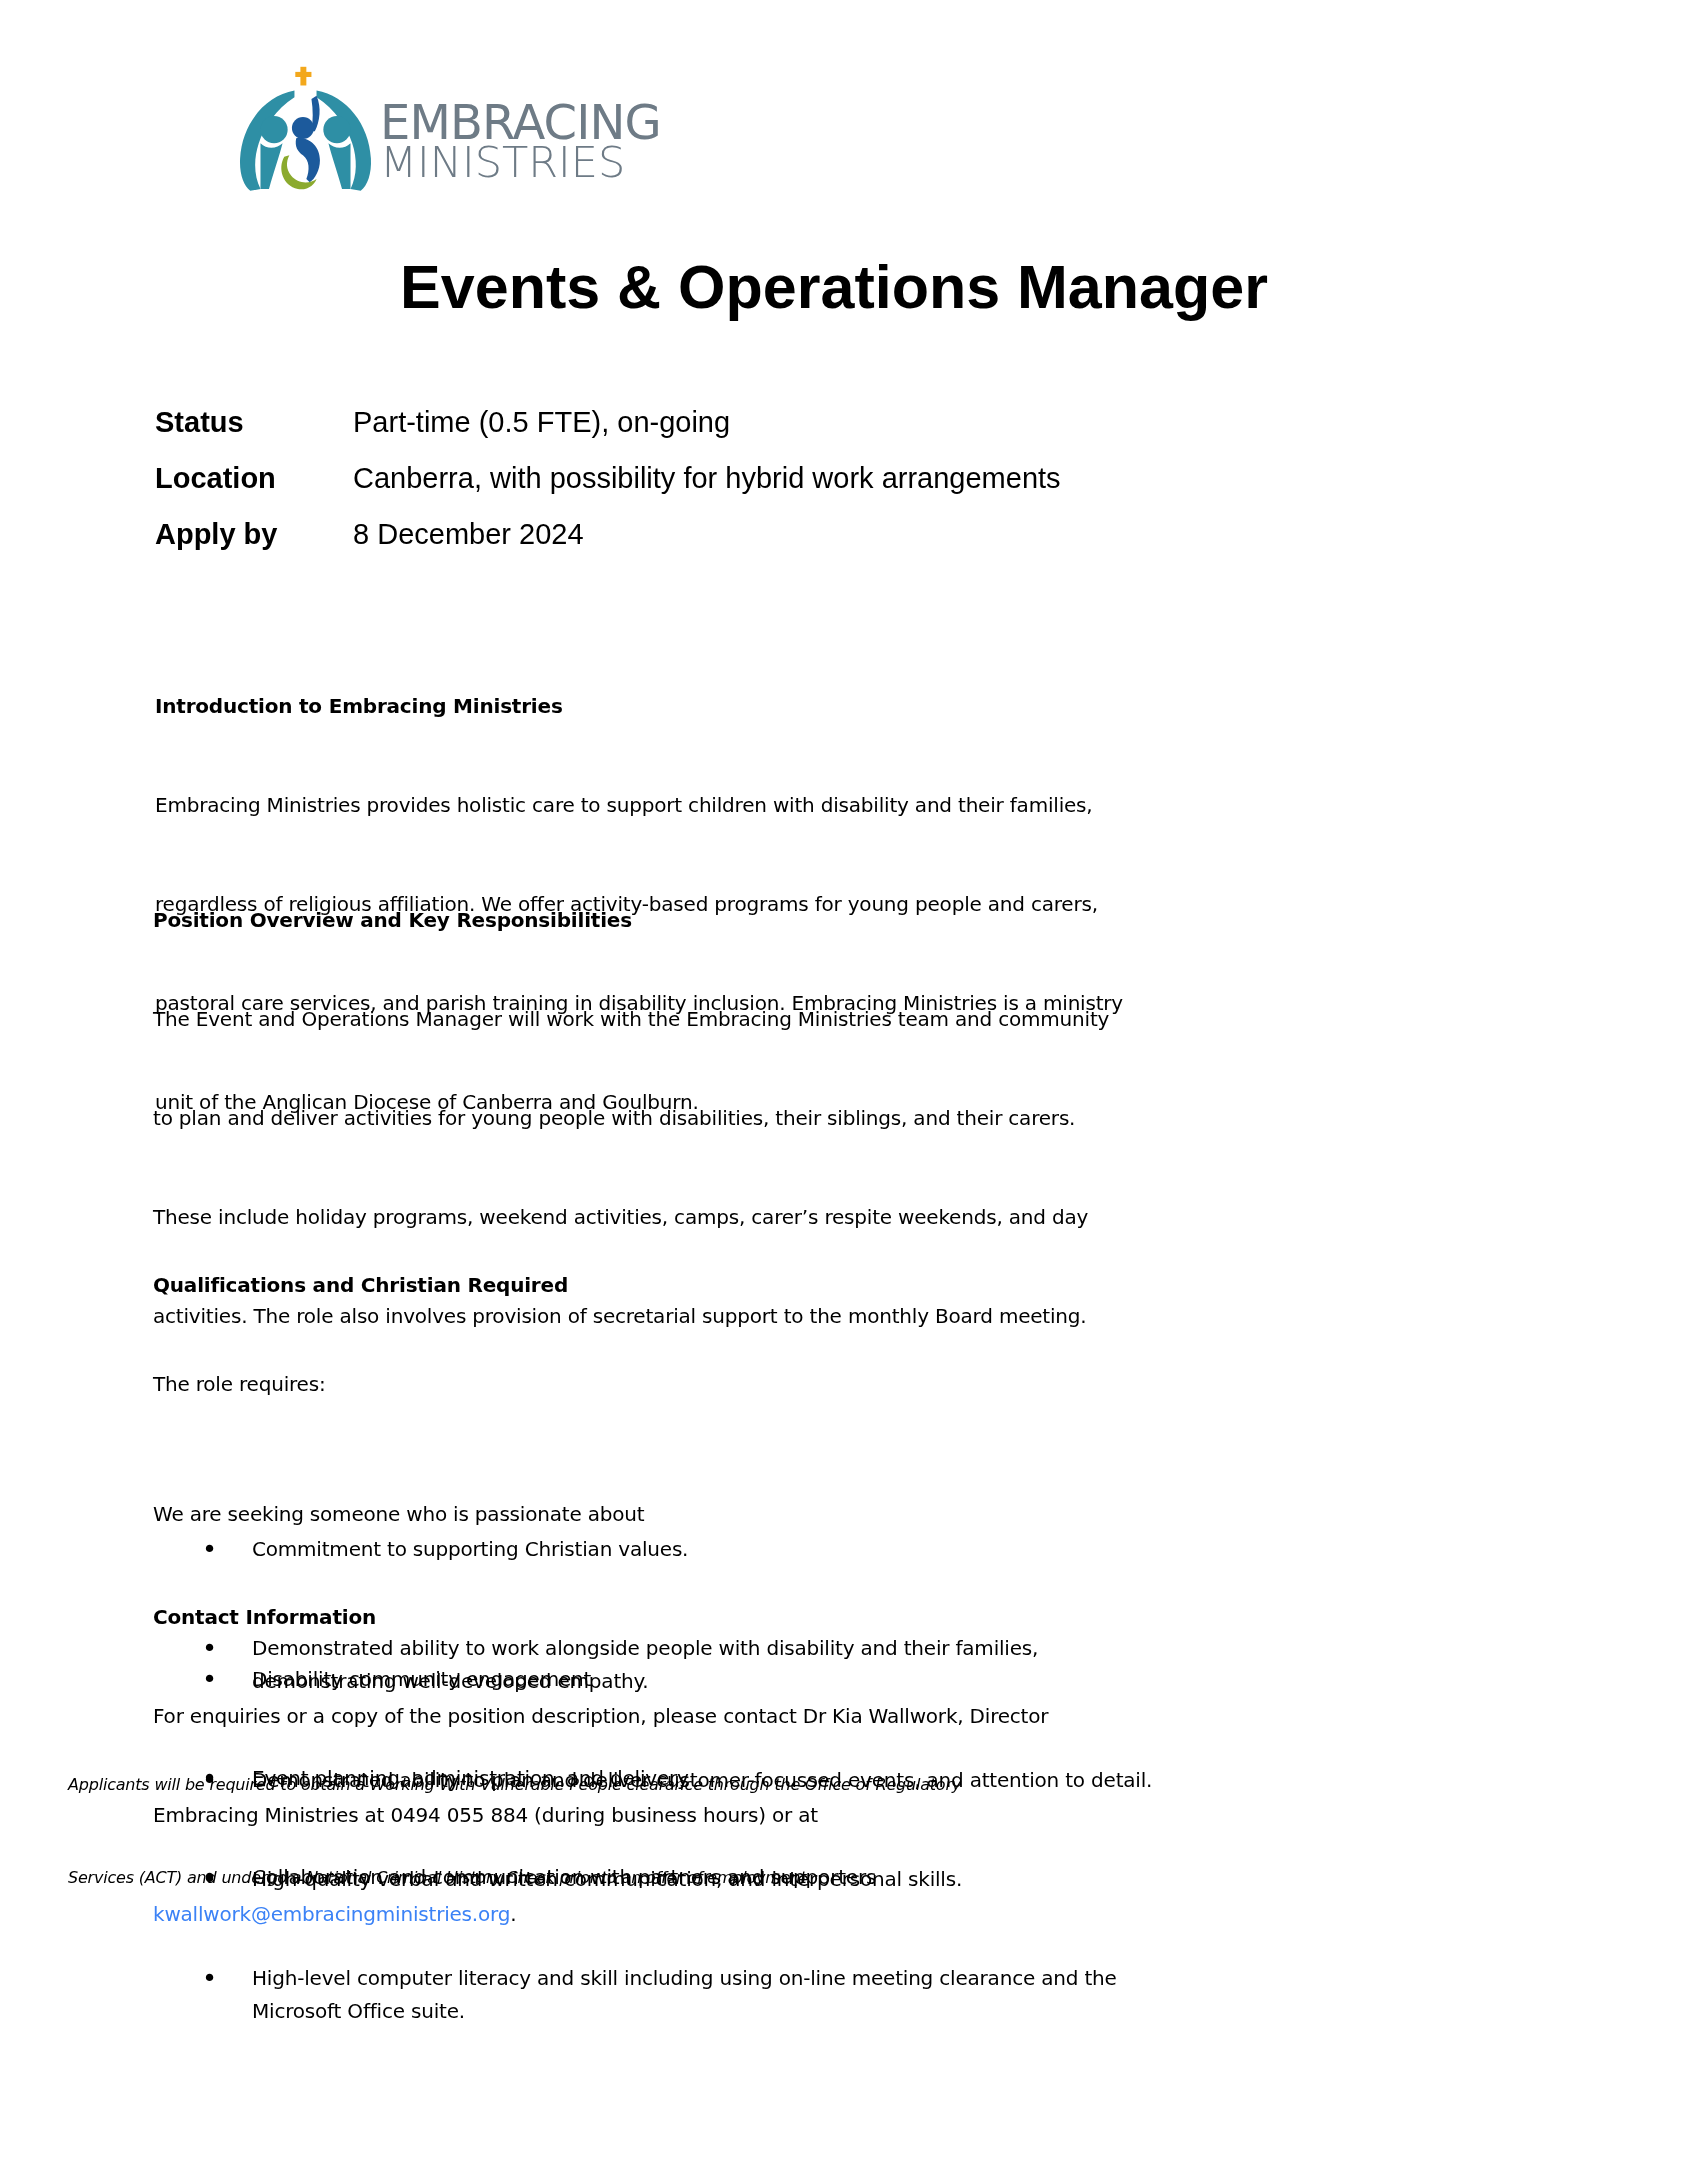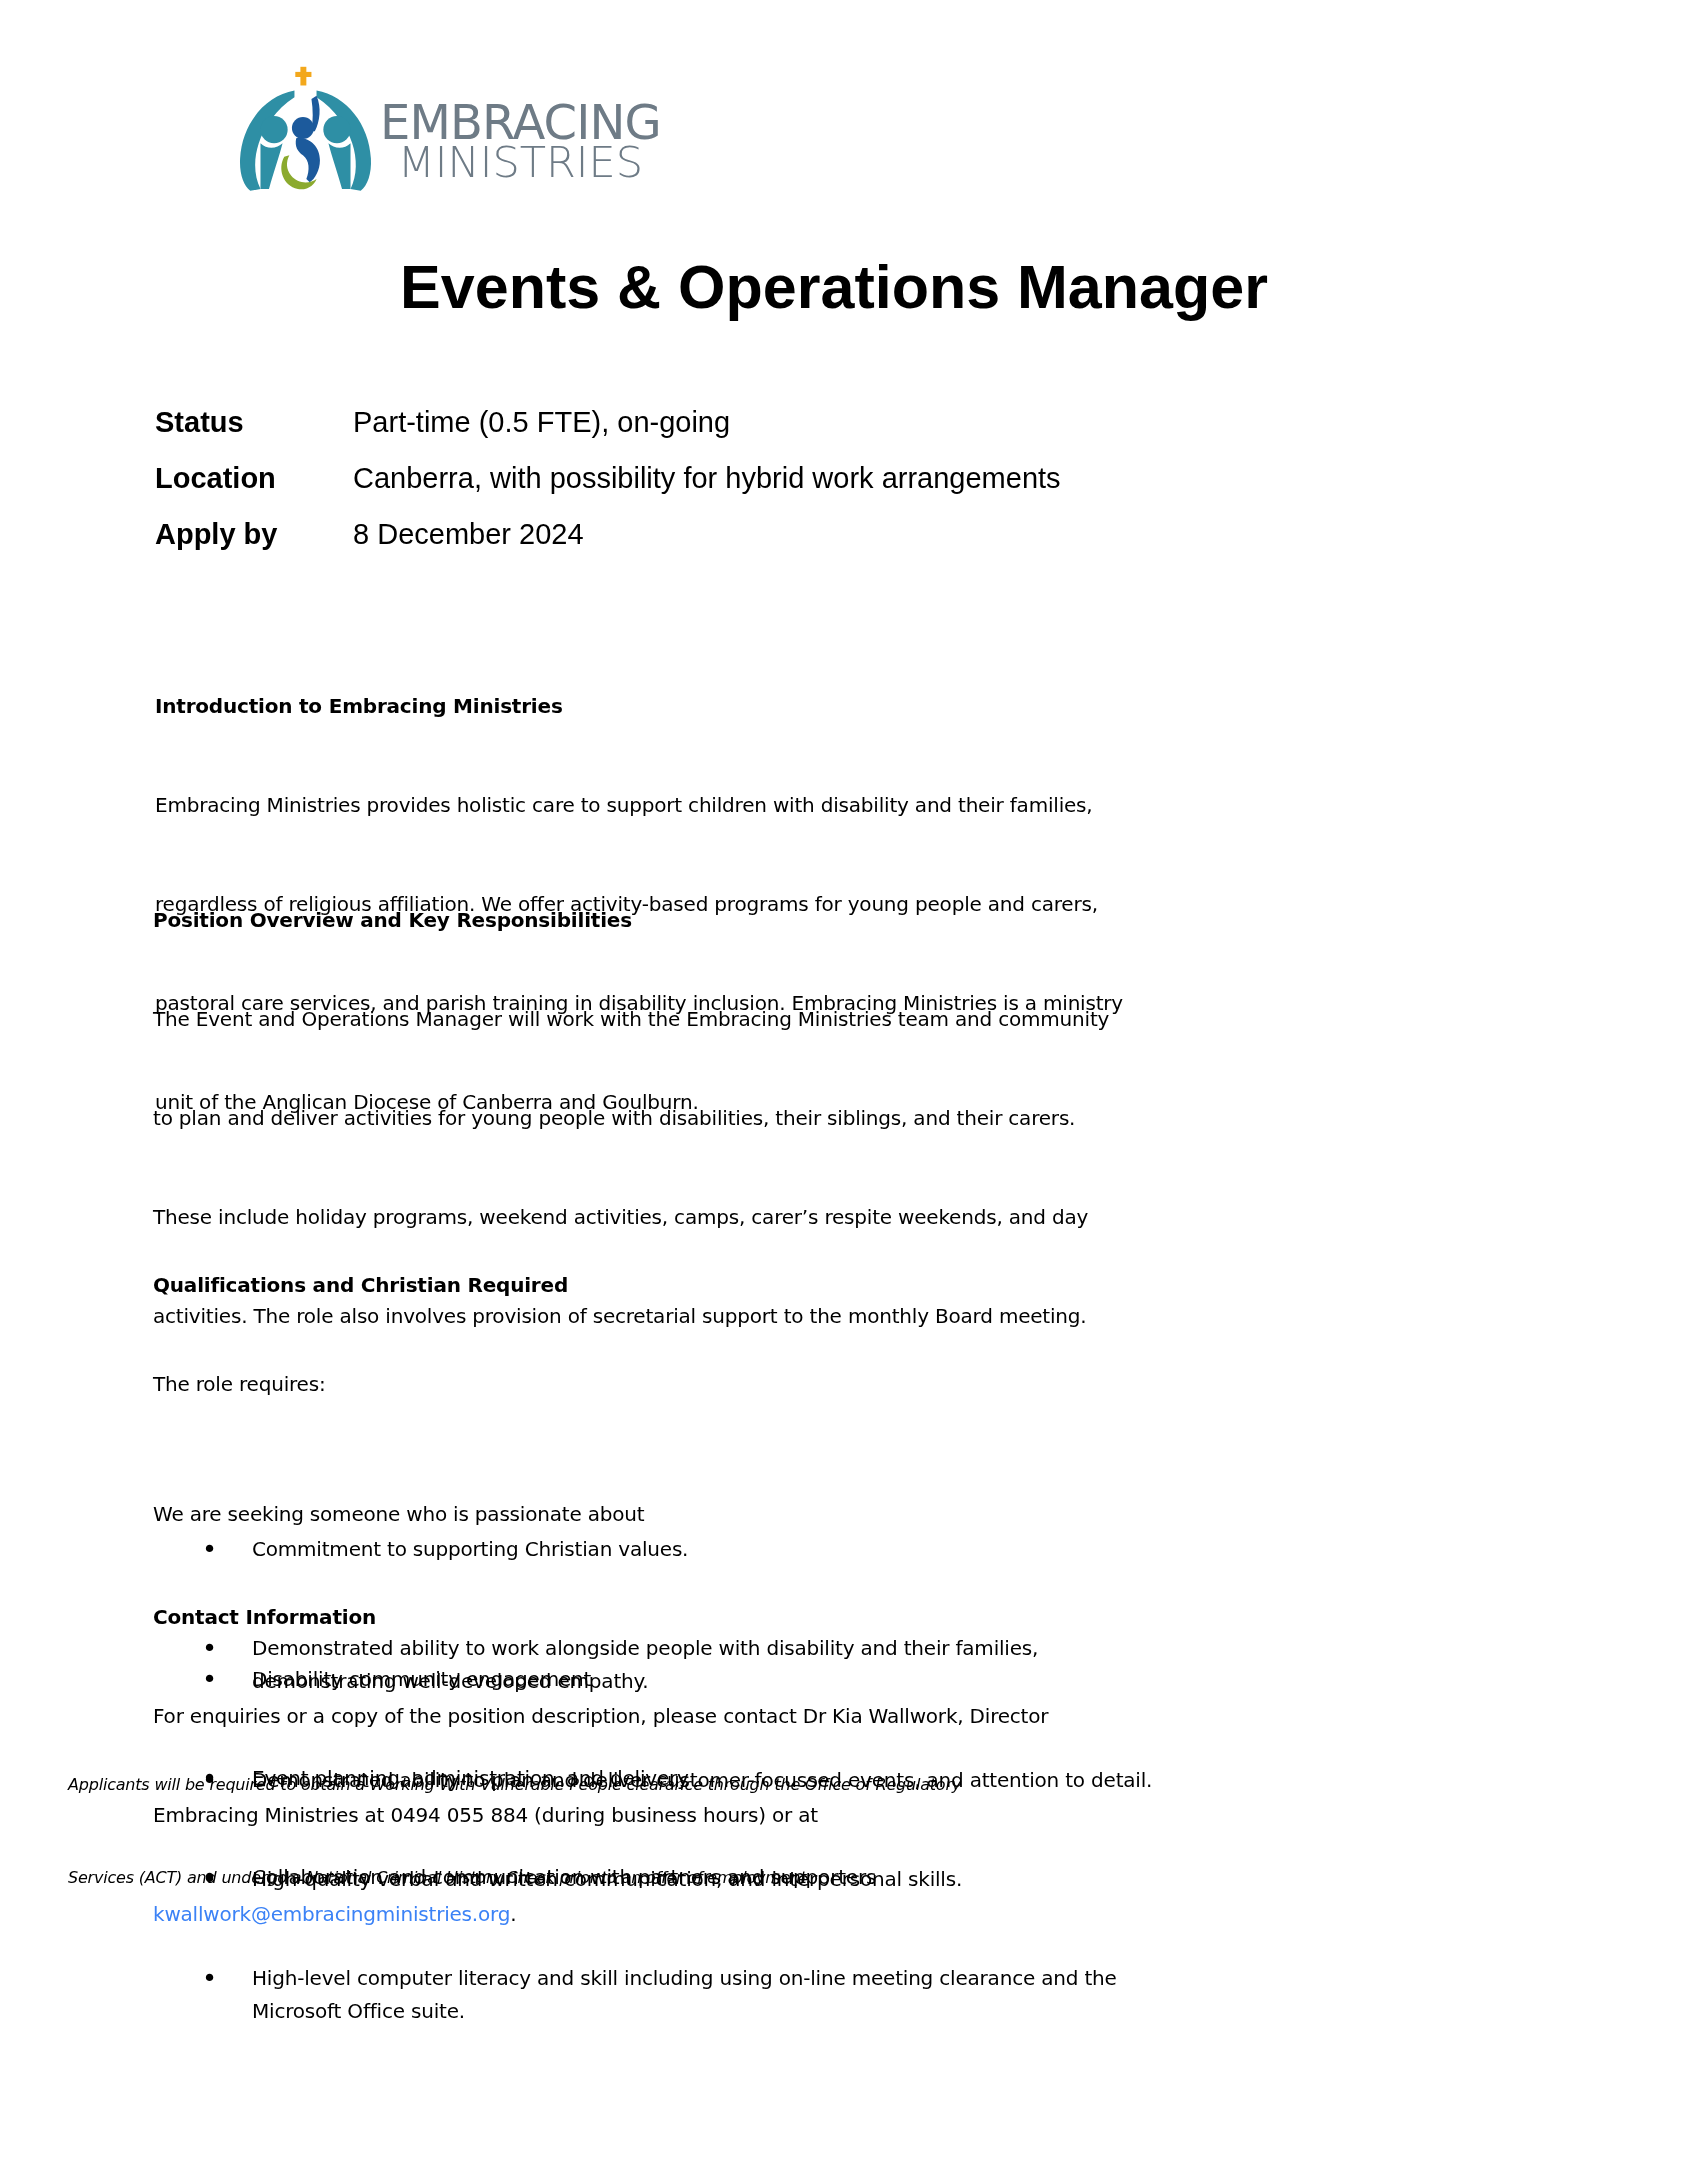--- a/index.html
+++ b/index.html
@@ -1,21 +1,21 @@
 <!DOCTYPE html>
 <html style="font-size:13.6px"><head>
   <meta charset="utf-8">
   <style>
     html, body { margin: 0; padding: 0; background: #ffffff; }
     body { width: 1685px; height: 2181px; position: relative; overflow: hidden; color: #000; }
     .abs { position: absolute; }
     
     .logo { left: 235px; top: 65px; width: 443px; height: 136px; }
     .logo-icon { position: absolute; left: 0; top: 0; width: 141px; height: 131px; }
-    .logo-text { position: absolute; left: 145px; top: 37px; font-family: "DejaVu Sans", sans-serif; color: #6E7B86; font-weight: normal; line-height: 40px; text-align: center; }
+    .logo-text { position: absolute; left: 145px; top: 37px; font-family: "DejaVu Sans", sans-serif; color: #6E7B86; font-weight: normal; line-height: 40px; }
     .logo-line1 { font-size: 48px; letter-spacing: -0.9px; display: block; }
     .logo-line2 { font-size: 43px; letter-spacing: 0px; display: block; font-weight: 300; }
     
     .title { left: 0; width: 1685px; top: 252px; text-align: center; font-family: "Liberation Sans", sans-serif; font-weight: bold; font-size: 61px; margin-left: -8.5px; }
     
     .summary { left: 155px; top: 394px; font-family: Liberation Sans, sans-serif; font-size: 29px; }
     .summary-row { height: 56px; display: flex; align-items: center; }
     .summary-label { width: 198px; font-weight: bold; }
     .summary-value { }
     

